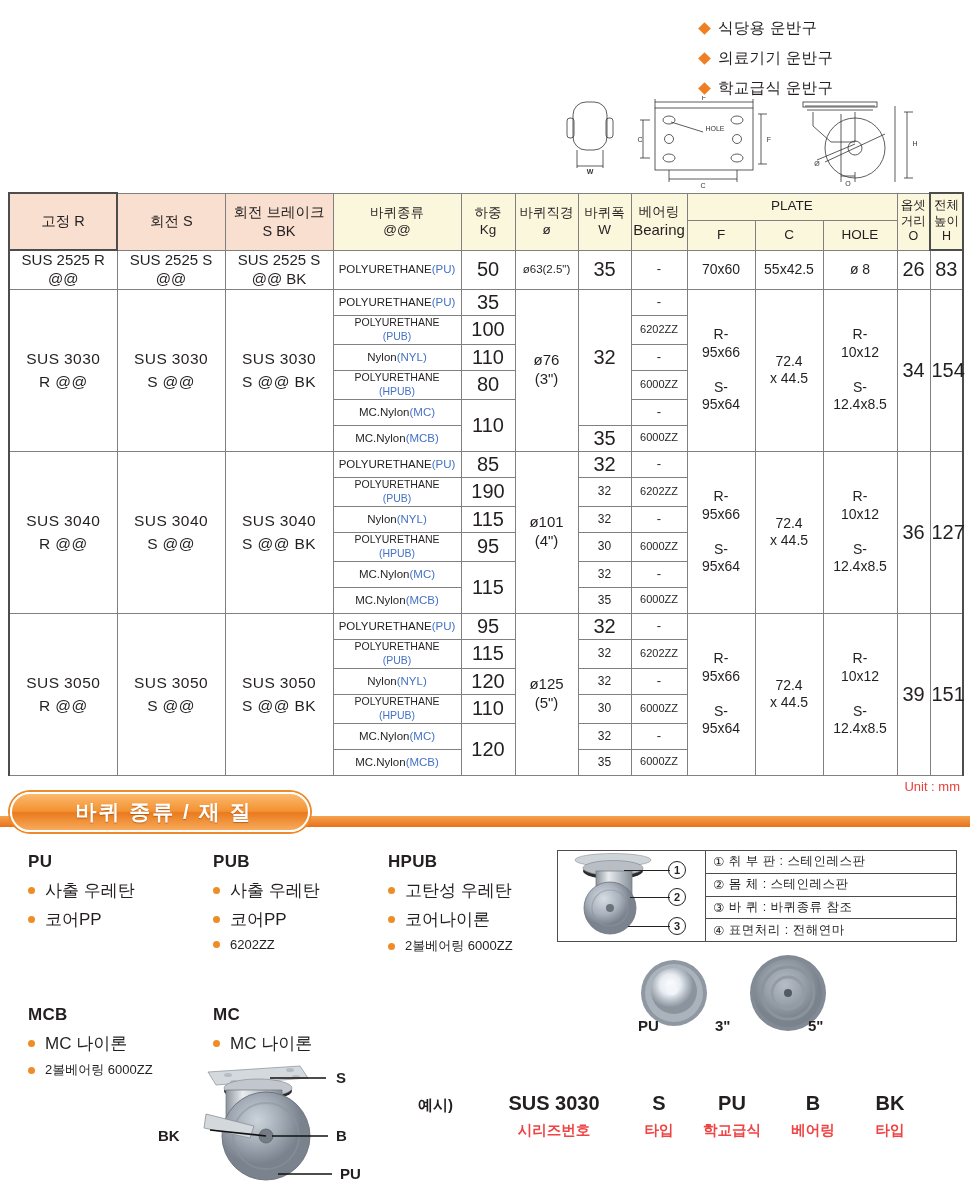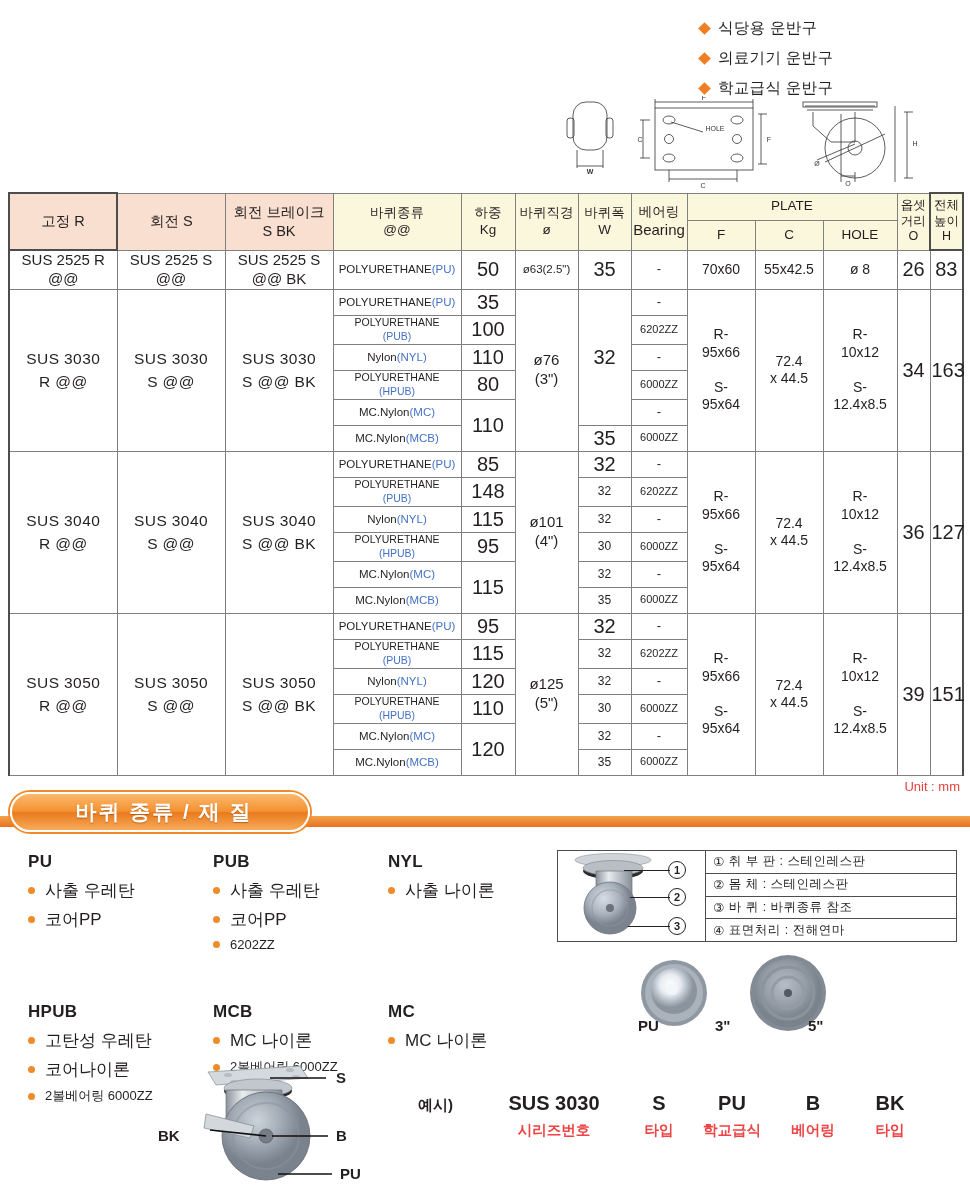--- a/index.html
+++ b/index.html
@@ -321,21 +321,21 @@
           <span>72.4</span><br>
           <span>x 44.5</span>
         </td>
         <td rowspan="6" class="plate-cell">
           <span>R-</span><br>
           <span>10x12</span><br><br>
           <span>S-</span><br>
           <span>12.4x8.5</span>
         </td>
         <td rowspan="6" class="num">34</td>
-        <td rowspan="6" class="num grp-right">163</td>
+        <td rowspan="6" class="num grp-right">154</td>
       </tr>
       <tr style="height:29px">
         <td class="wtype two-line"><span>POLYURETHANE</span><br><span class="code">(PUB)</span></td>
         <td class="num">100</td>
         <td class="bear">6202ZZ</td>
       </tr>
       <tr style="height:26px">
         <td class="wtype"><span>Nylon</span><span class="code">(NYL)</span></td>
         <td class="num">110</td>
         <td class="dash">-</td>
@@ -391,21 +391,21 @@
           <span>R-</span><br>
           <span>10x12</span><br><br>
           <span>S-</span><br>
           <span>12.4x8.5</span>
         </td>
         <td rowspan="6" class="num">36</td>
         <td rowspan="6" class="num grp-right">127</td>
       </tr>
       <tr style="height:29px">
         <td class="wtype two-line"><span>POLYURETHANE</span><br><span class="code">(PUB)</span></td>
-        <td class="num">148</td>
+        <td class="num">190</td>
         <td class="num-sm">32</td>
         <td class="bear">6202ZZ</td>
       </tr>
       <tr style="height:26px">
         <td class="wtype"><span>Nylon</span><span class="code">(NYL)</span></td>
         <td class="num">115</td>
         <td class="num-sm">32</td>
         <td class="dash">-</td>
       </tr>
       <tr style="height:29px">
@@ -527,27 +527,20 @@
           <span class="dot"></span>
           <span class="t">사출 우레탄</span>
         </div>
       <div class="mat-li">
           <span class="dot"></span>
           <span class="t">코어PP</span>
         </div>
       <div class="mat-li">
           <span class="dot"></span>
           <span class="t sm">6202ZZ</span>
-        </div>
-    </div>
-    <div>
-      <div class="mat-title">NYL</div>
-      <div class="mat-li">
-          <span class="dot"></span>
-          <span class="t">사출 나이론</span>
         </div>
     </div>
 
     <div>
       <div class="mat-title">HPUB</div>
       <div class="mat-li">
           <span class="dot"></span>
           <span class="t">고탄성 우레탄</span>
         </div>
       <div class="mat-li">

